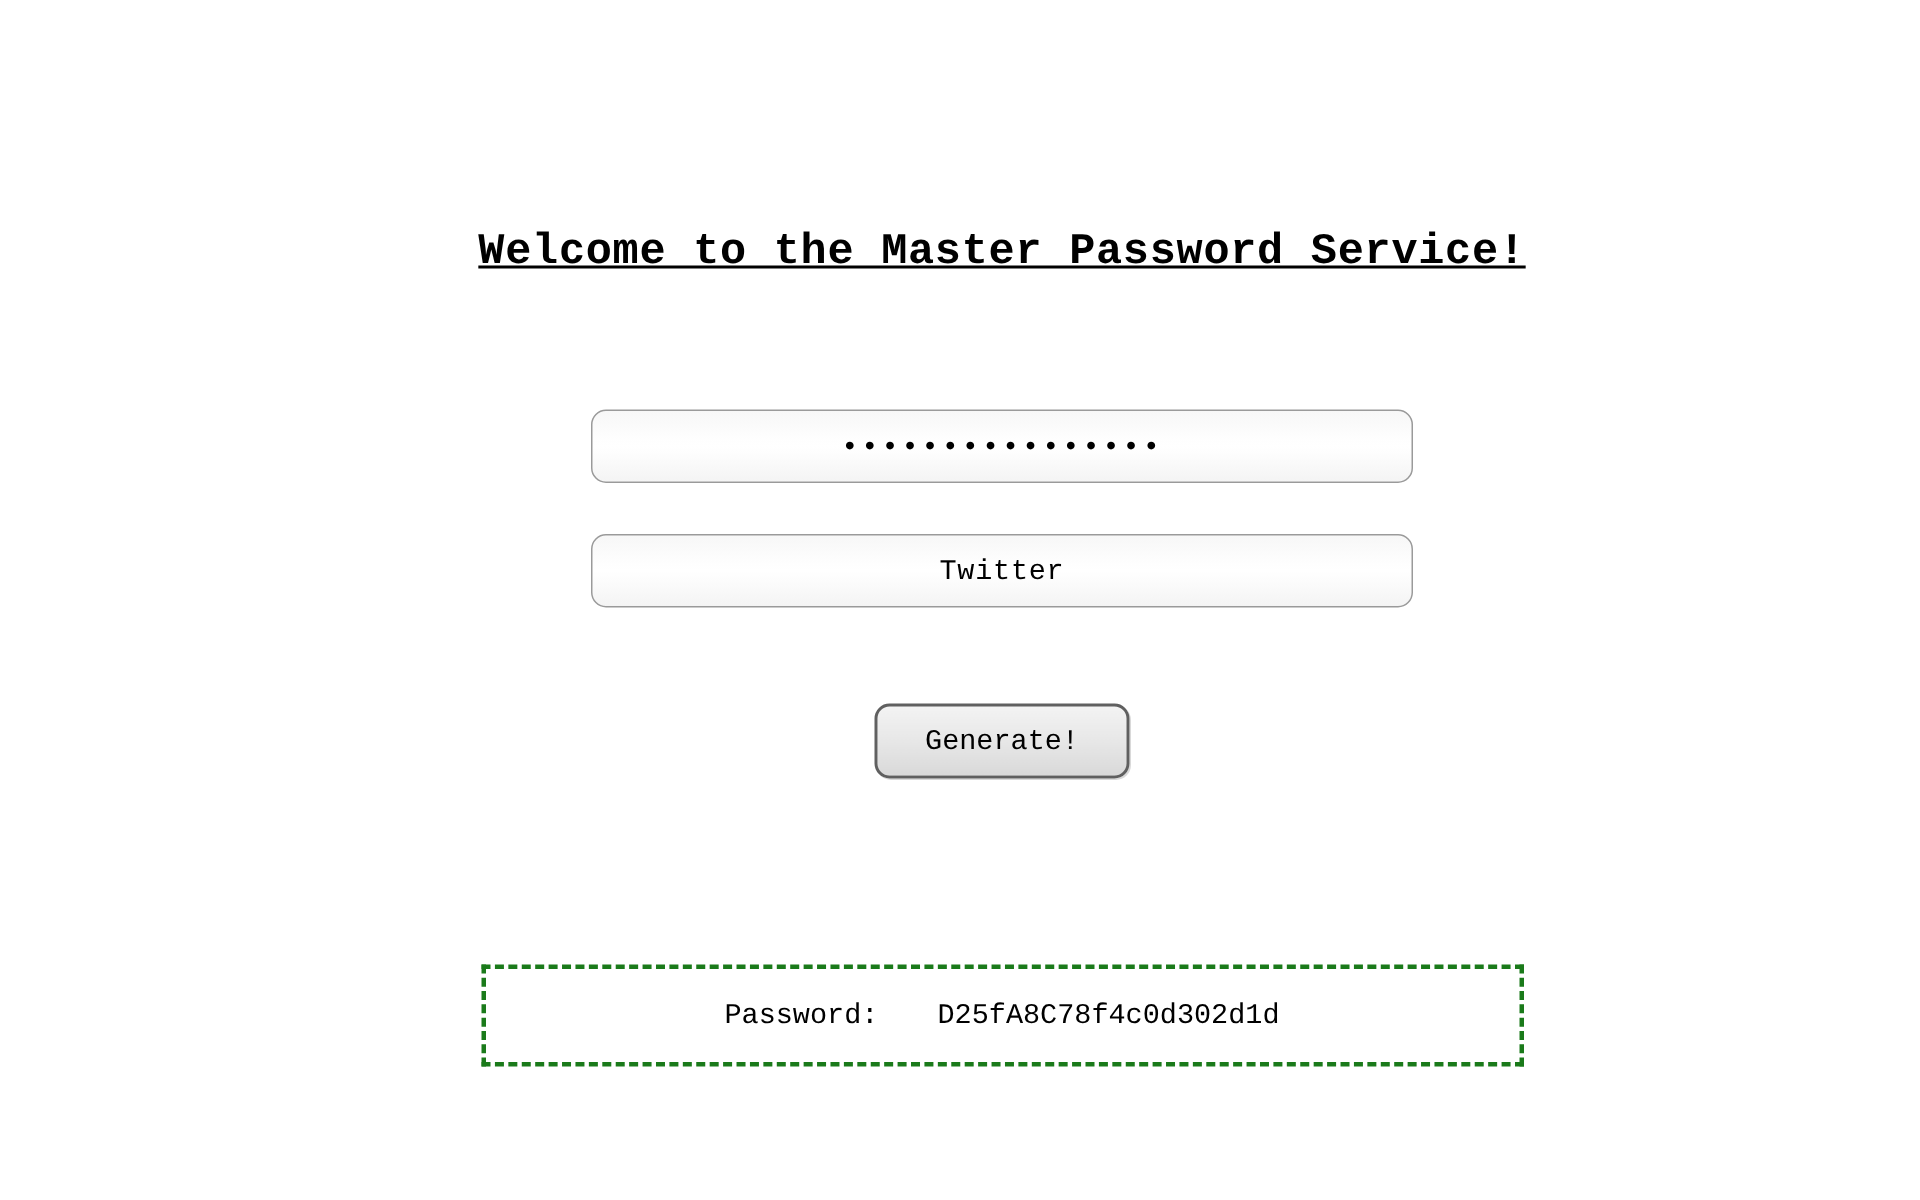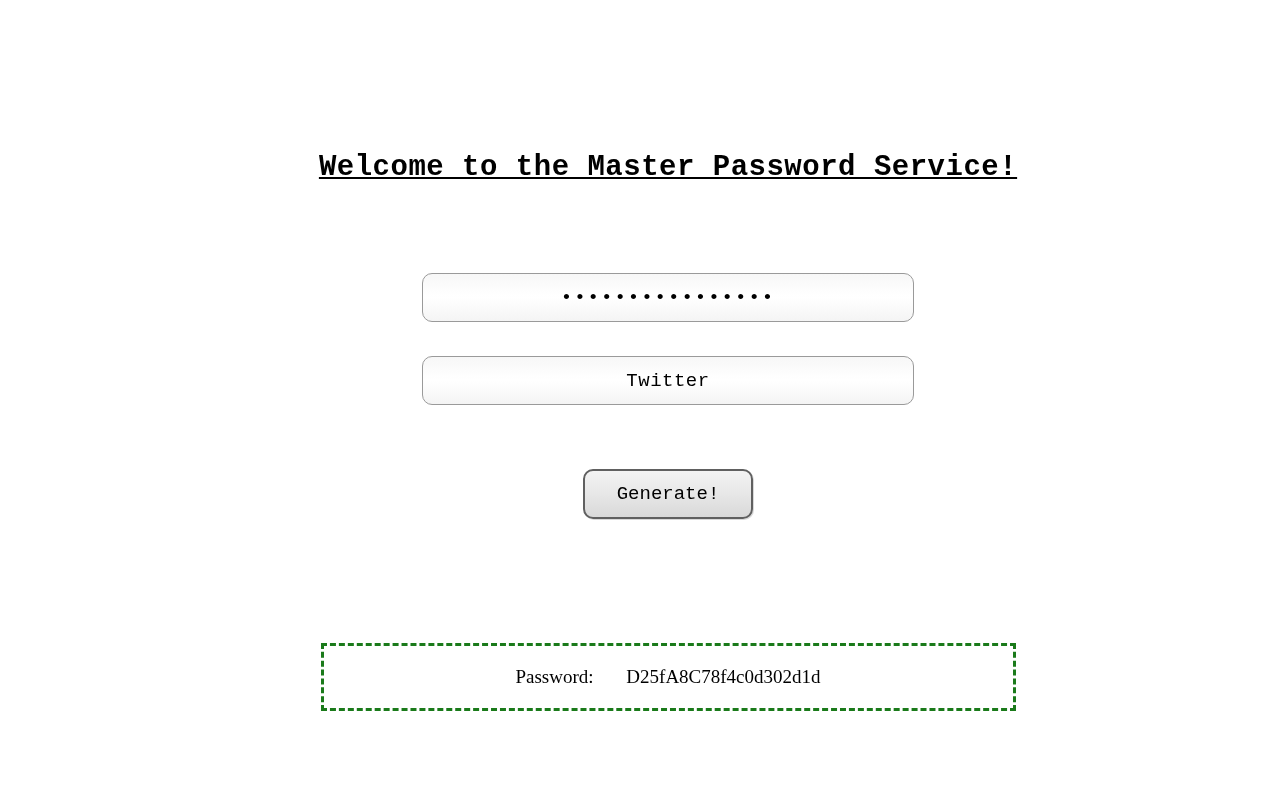--- a/index.html
+++ b/index.html
@@ -20,21 +20,21 @@
       align-items: center;
     }
     .page-title {
       font-size: 29px;
       font-weight: bold;
       text-decoration: underline;
       margin-bottom: 75px;
       letter-spacing: 0.5px;
     }
     .input-field {
-      width: 492px;
+      width: 548px;
       height: 49px;
       border: 1px solid #9a9a9a;
       border-radius: 10px;
       text-align: center;
       font-family: "Courier New", Courier, monospace;
       font-size: 19px;
       background: linear-gradient(to bottom, #f7f7f7 0%, #fefefe 40%, #ffffff 50%, #fdfdfd 60%, #f4f4f4 100%);
       margin-bottom: 20px;
       letter-spacing: 2px;
       color: #000;
@@ -57,21 +57,20 @@
       margin-bottom: 110px;
       box-shadow: 1px 1px 0 rgba(0,0,0,0.15);
     }
     .result-box {
       width: 695px;
       padding: 20px 10px;
       border: 3px dashed #1a7a1a;
       text-align: center;
       font-size: 19px;
       color: #000;
-      font-family: Liberation Serif, serif;
     }
     .result-label {
       display: inline;
     }
     .result-value {
       display: inline;
     }
   </style>
 </head>
 <body>

